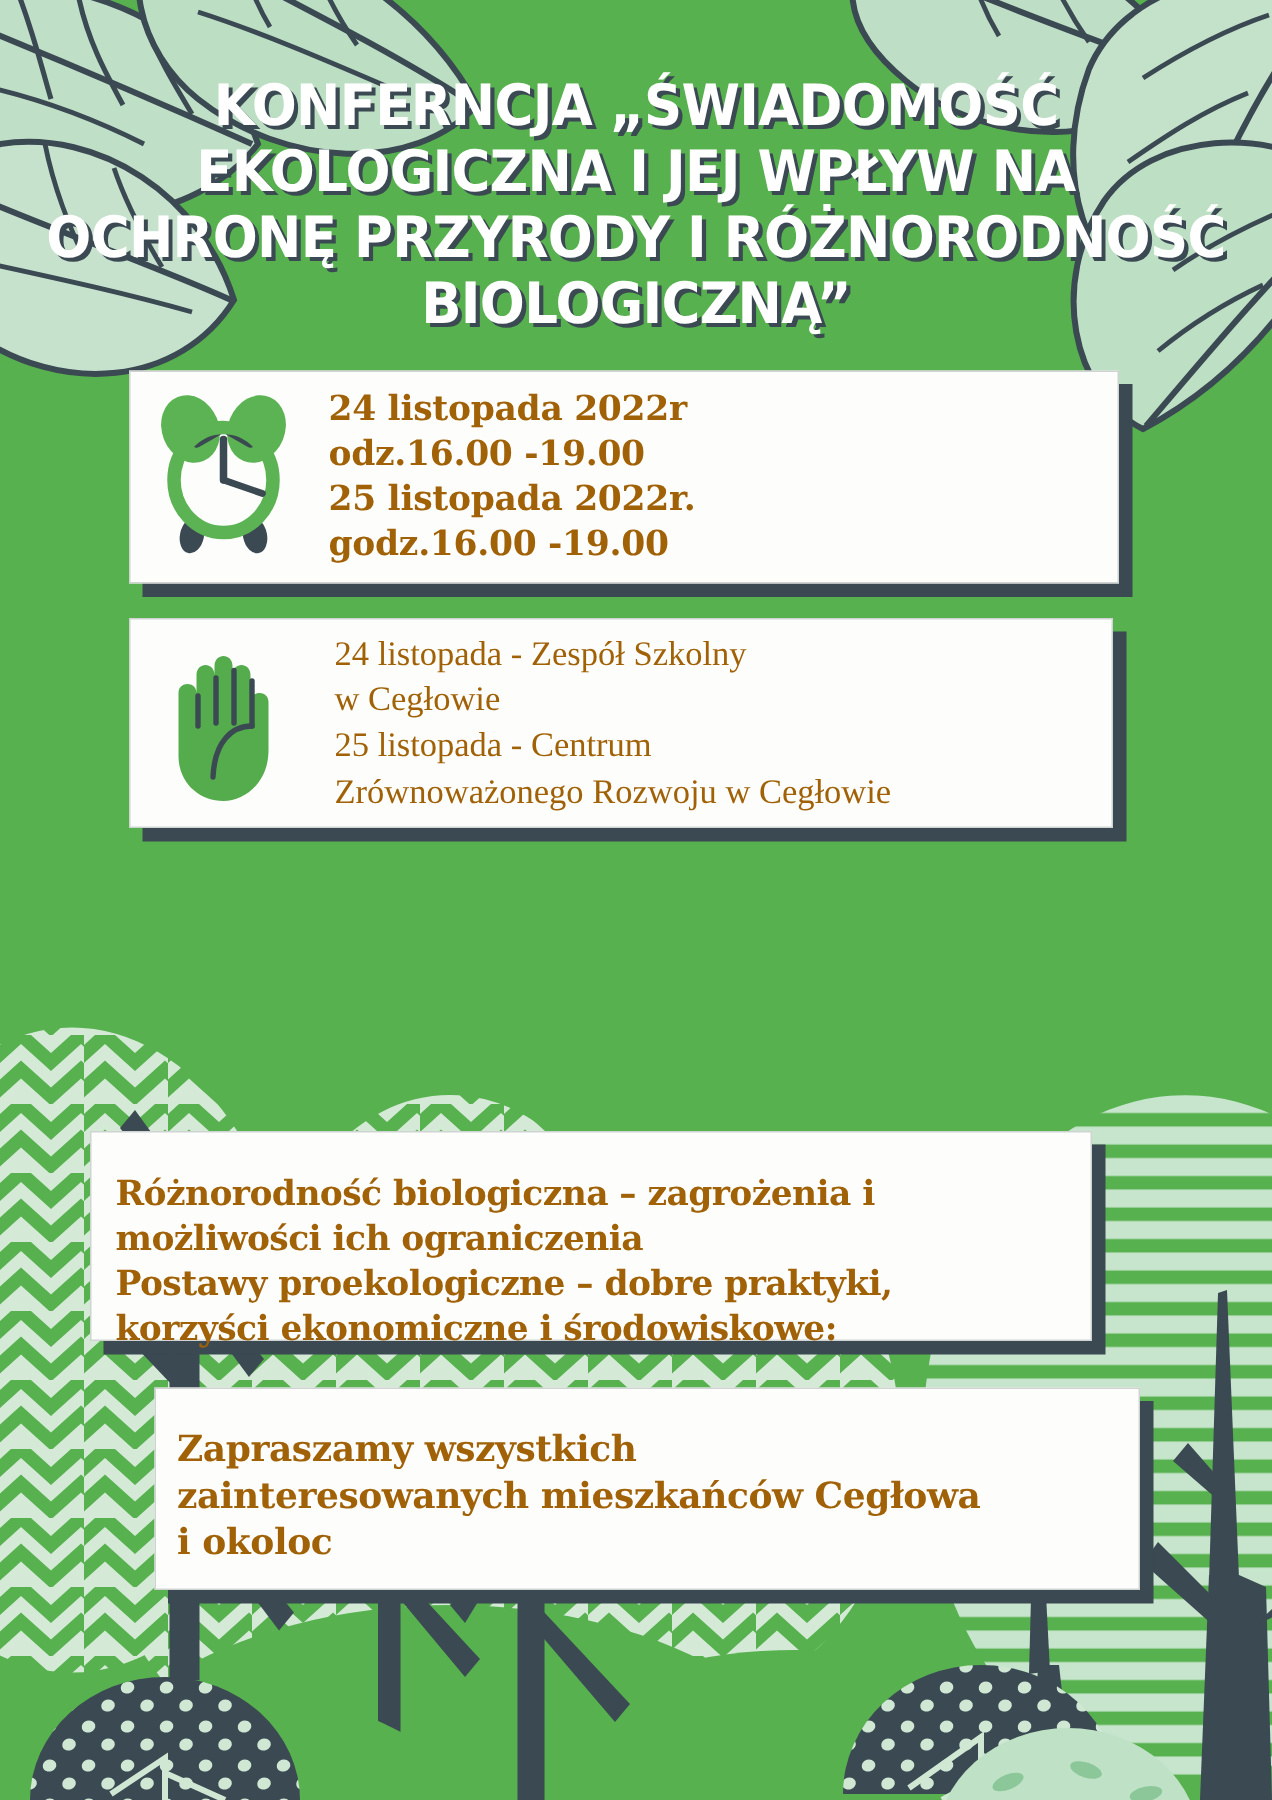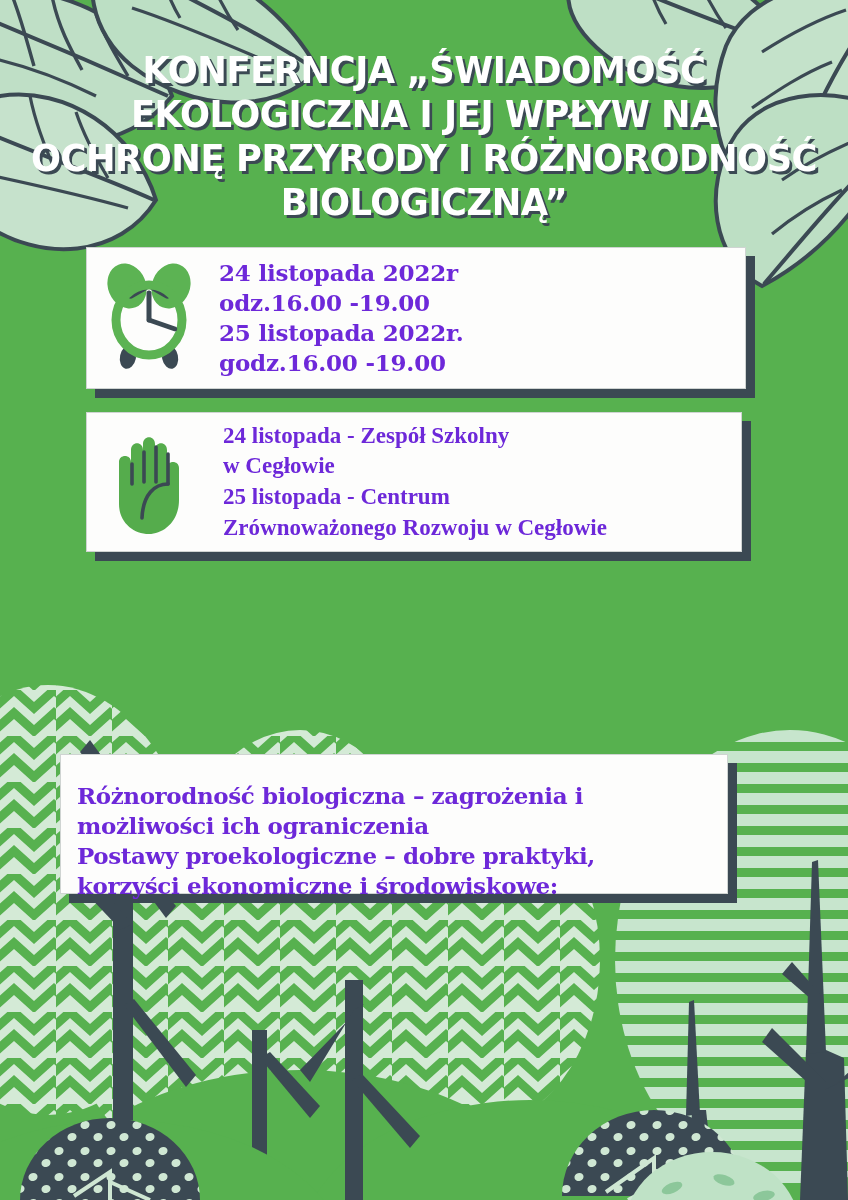--- a/index.html
+++ b/index.html
@@ -65,21 +65,21 @@
     display:flex;
     align-items:center;
   }
   .card-icon {
     flex:0 0 auto;
     display:flex;
     align-items:center;
     justify-content:center;
   }
   .card-text {
-    color:#6d28d9;
+    color:#a16207;
     white-space:pre-line;
   }
 
   
   #card-datetime { left:86px; top:247px; width:660px; height:142px; padding:0 0 0 14px; }
   #card-datetime .card-text {
     font-family:"DejaVu Serif", serif;
     font-weight:bold;
     font-size:23px;
     line-height:1.3;
@@ -87,21 +87,20 @@
     letter-spacing:-0.2px;
   }
 
   
   #card-places { left:86px; top:412px; width:656px; height:140px; padding:0 0 0 18px; }
   #card-places .card-text {
     font-family:"Liberation Serif", serif;
     font-size:23px;
     line-height:1.33;
     margin-left:24px;
-    font-weight:bold;
   }
 
   
   #card-program { left:66px; top:583px; width:669px; height:143px; padding:10px 0 0 20px; display:block; }
   #card-program .program-heading {
     font-family:"DejaVu Serif", serif;
     font-weight:bold;
     font-size:35px;
     color:#333f48;
     line-height:1.05;
@@ -340,15 +339,20 @@
     </div>
 
 
     <div class="card" id="card-topics">
       <div class="card-text">Różnorodność biologiczna – zagrożenia i
 możliwości ich ograniczenia
 Postawy proekologiczne – dobre praktyki,
 korzyści ekonomiczne i środowiskowe:</div>
     </div>
 
+    <div class="card" id="card-invite">
+      <div class="card-text">Zapraszamy wszystkich
+zainteresowanych mieszkańców Cegłowa
+i okoloc</div>
+    </div>
 
   </div>
 </div>
 
 </body></html>

